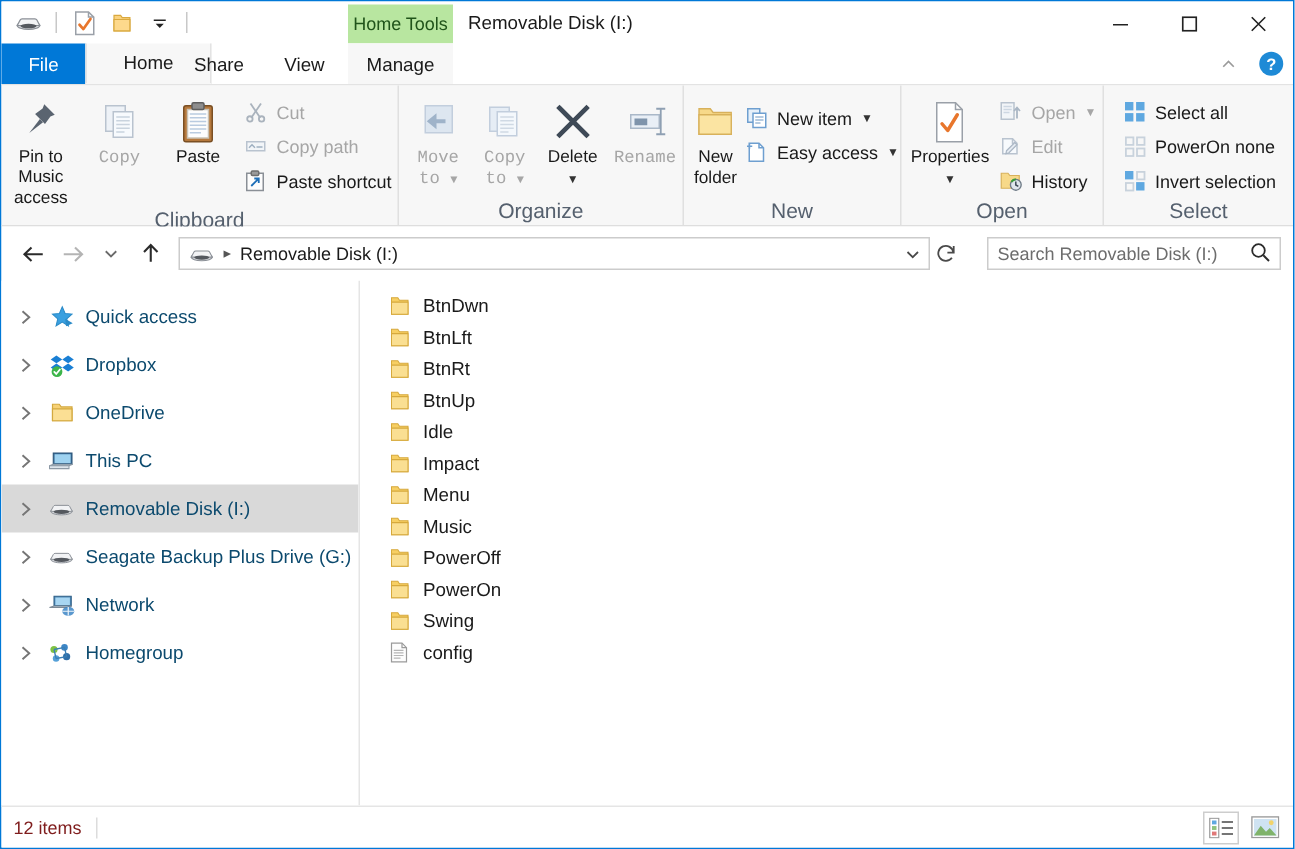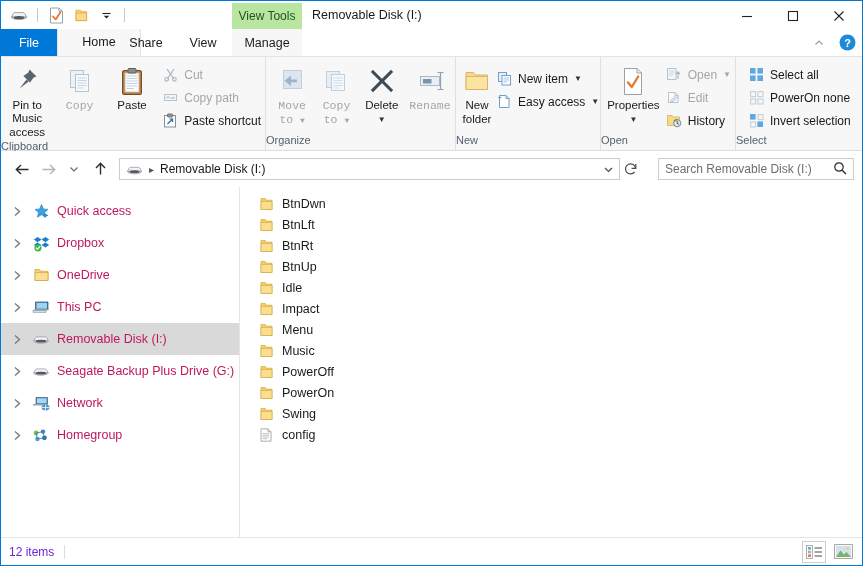--- a/index.html
+++ b/index.html
@@ -152,23 +152,23 @@
   }
   .rgroup:last-child { border-right: none; }
   .rgroup-body {
     flex: 1;
     display: flex;
     align-items: flex-start;
     padding-top: 3px;
   }
   .rgroup-label {
     height: 17px;
-    font-size: 11px;
+    font-size: 14px;
     color: #55606e;
-    text-align: left;
+    text-align: center;
     line-height: 15px;
   }
 
   .bigbtn {
     width: 62px;
     display: flex;
     flex-direction: column;
     align-items: center;
     padding-top: 4px;
     font-size: 11.5px;
@@ -262,21 +262,21 @@
     background: #ffffff;
     overflow: hidden;
   }
   .navitem {
     height: 32px;
     display: flex;
     align-items: center;
     gap: 7px;
     padding-left: 8px;
     font-size: 12.5px;
-    color: #be185d;
+    color: #0c4a6e;
   }
   .navitem.selected { background: #d9d9d9; }
   .chev {
     width: 16px; height: 16px;
     display: flex; align-items: center; justify-content: center;
     flex: none;
   }
   .navicon {
     width: 18px; height: 18px;
     display: flex; align-items: center; justify-content: center;
@@ -304,21 +304,21 @@
   .statusbar {
     height: 28px;
     flex: none;
     box-sizing: border-box;
     border-top: 1px solid #e5e5e5;
     background: #ffffff;
     display: flex;
     align-items: center;
     padding: 0 8px;
     font-size: 12px;
-    color: #6d28d9;
+    color: #7f1d1d;
   }
   .status-sep { width:1px; height:14px; background:#dcdcdc; margin-left:10px; }
   .viewbtns { margin-left: auto; display:flex; align-items:center; gap: 6px; }
   .viewbtn { width: 22px; height: 20px; display:flex; align-items:center; justify-content:center; }
   .viewbtn.active { border: 1px solid #cdcdcd; }
 </style>
 </head>
 <body>
 
 <div id="window">
@@ -350,21 +350,21 @@
       <div class="qat-btn">
         <svg width="13" height="13" viewBox="0 0 13 13">
           <path d="M2.5 4.5 L10.5 4.5" stroke="#222" stroke-width="1.1"></path>
           <path d="M3.8 6.8 L6.5 9.6 L9.2 6.8 Z" fill="#222"></path>
         </svg>
       </div>
       <div class="sep"></div>
     </div>
 
     <div class="ctx-tab">
-      <span>View Tools</span>
+      <span>Home Tools</span>
     </div>
 
     <div class="wintitle">
       <span>Removable Disk (I:)</span>
     </div>
 
     <div class="wincontrols">
       <div class="wc">
         <svg width="12" height="12" viewBox="0 0 12 12">
             <path d="M1 6.5 L11 6.5" stroke="#222" stroke-width="1.1"></path>

